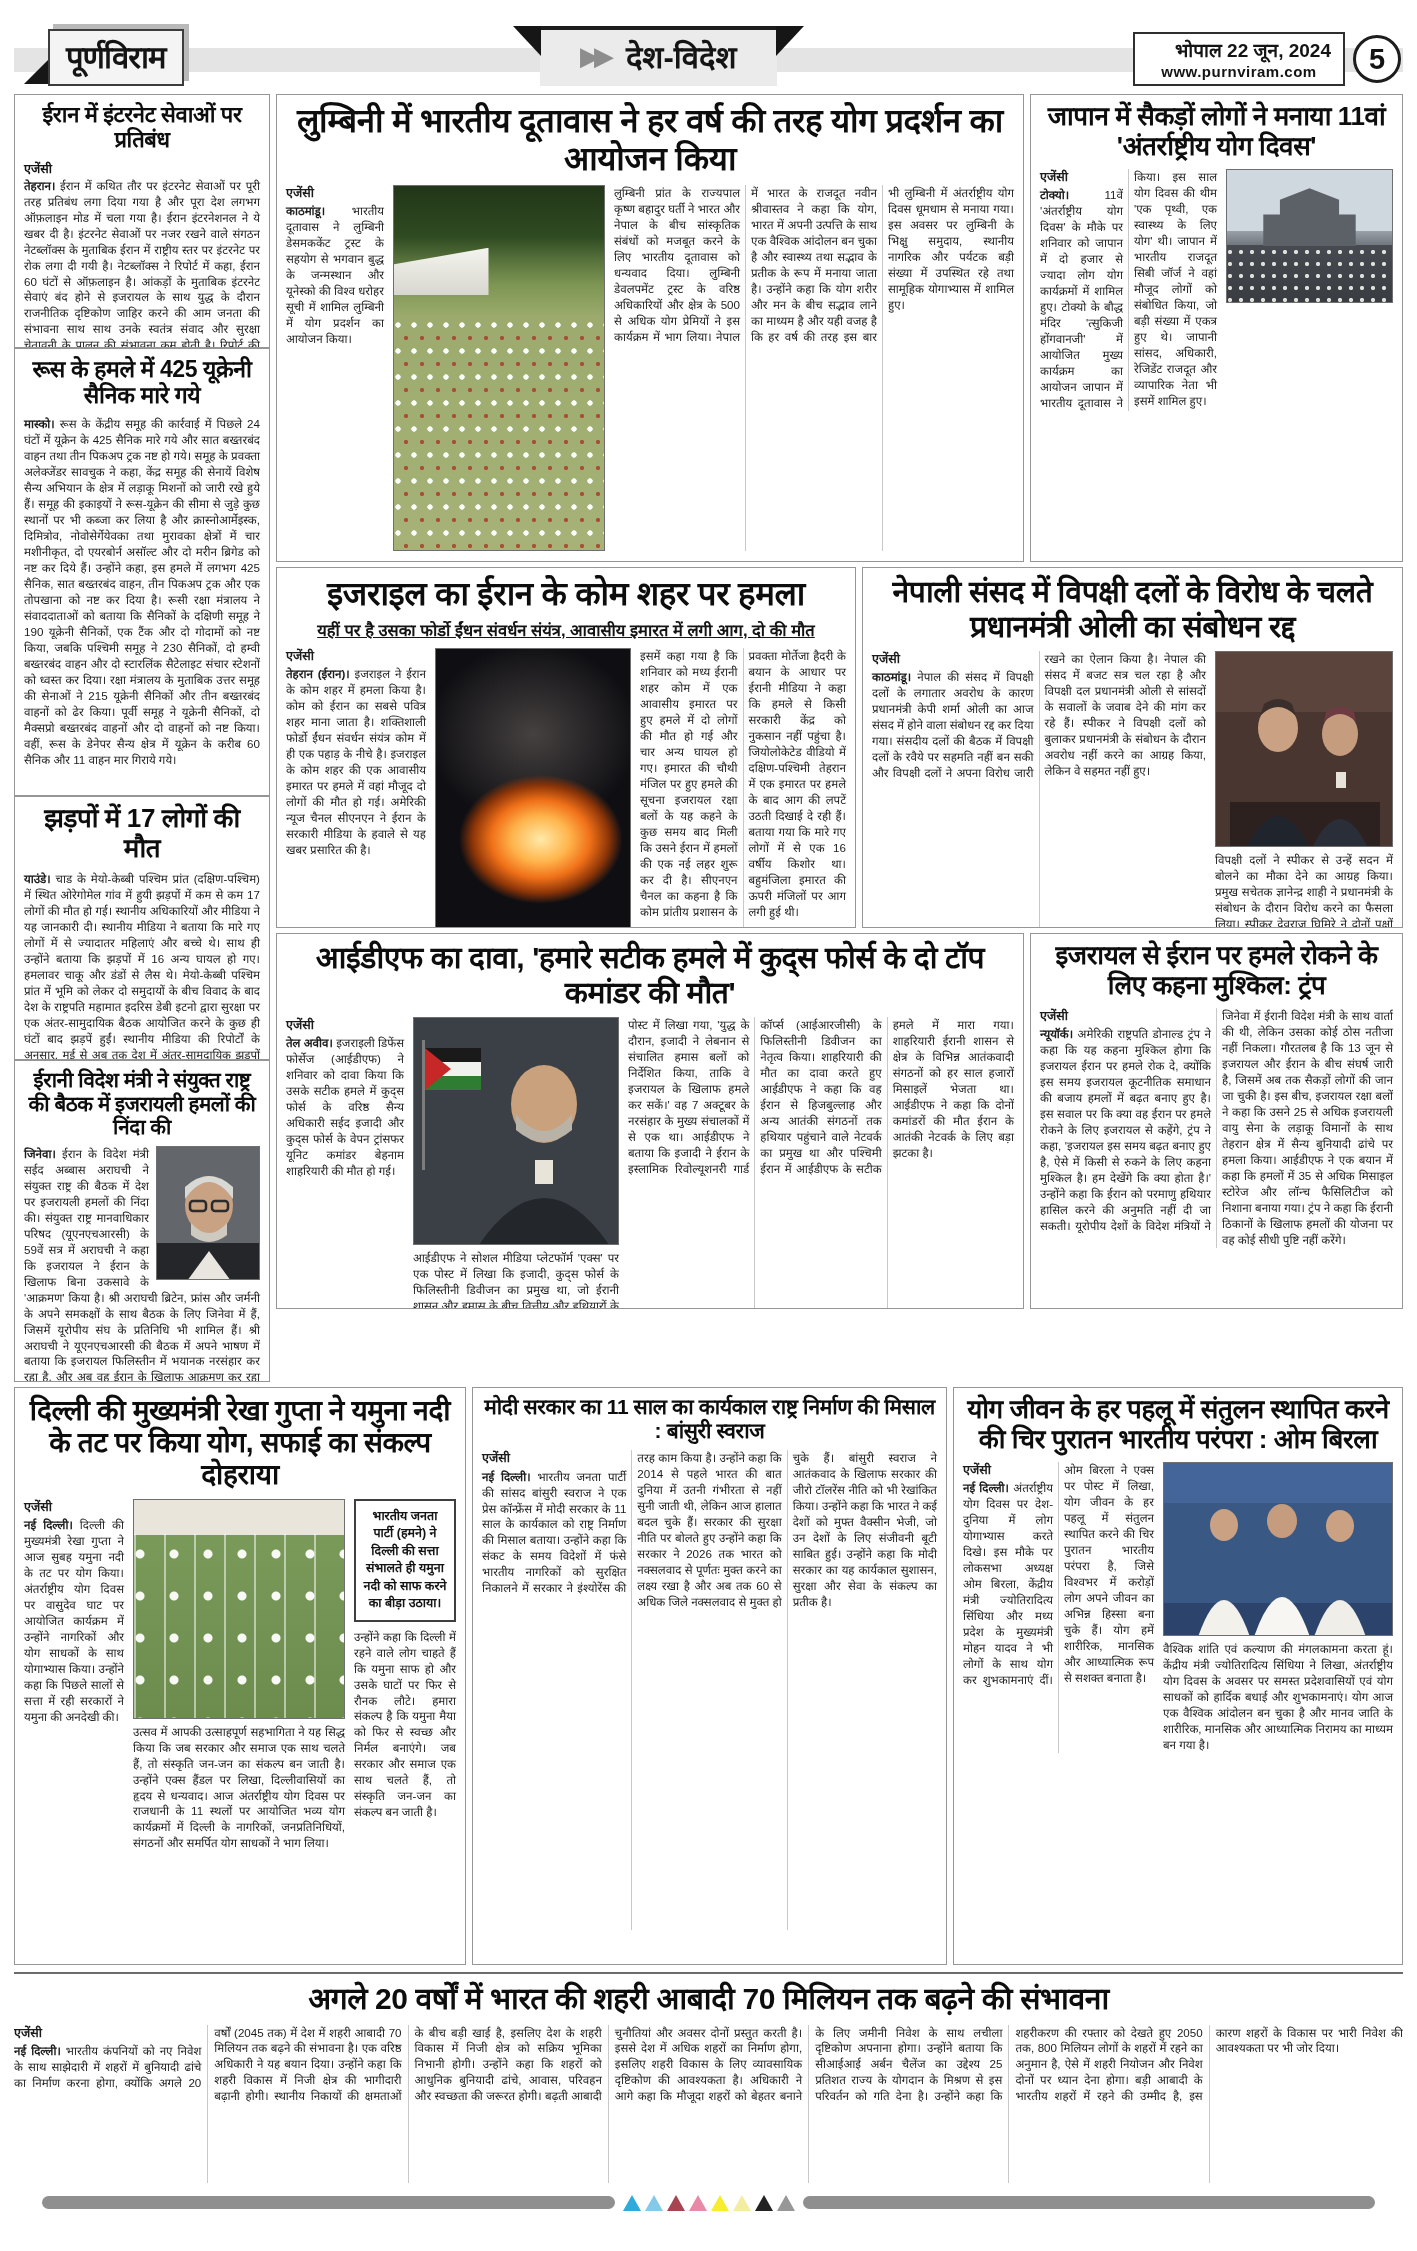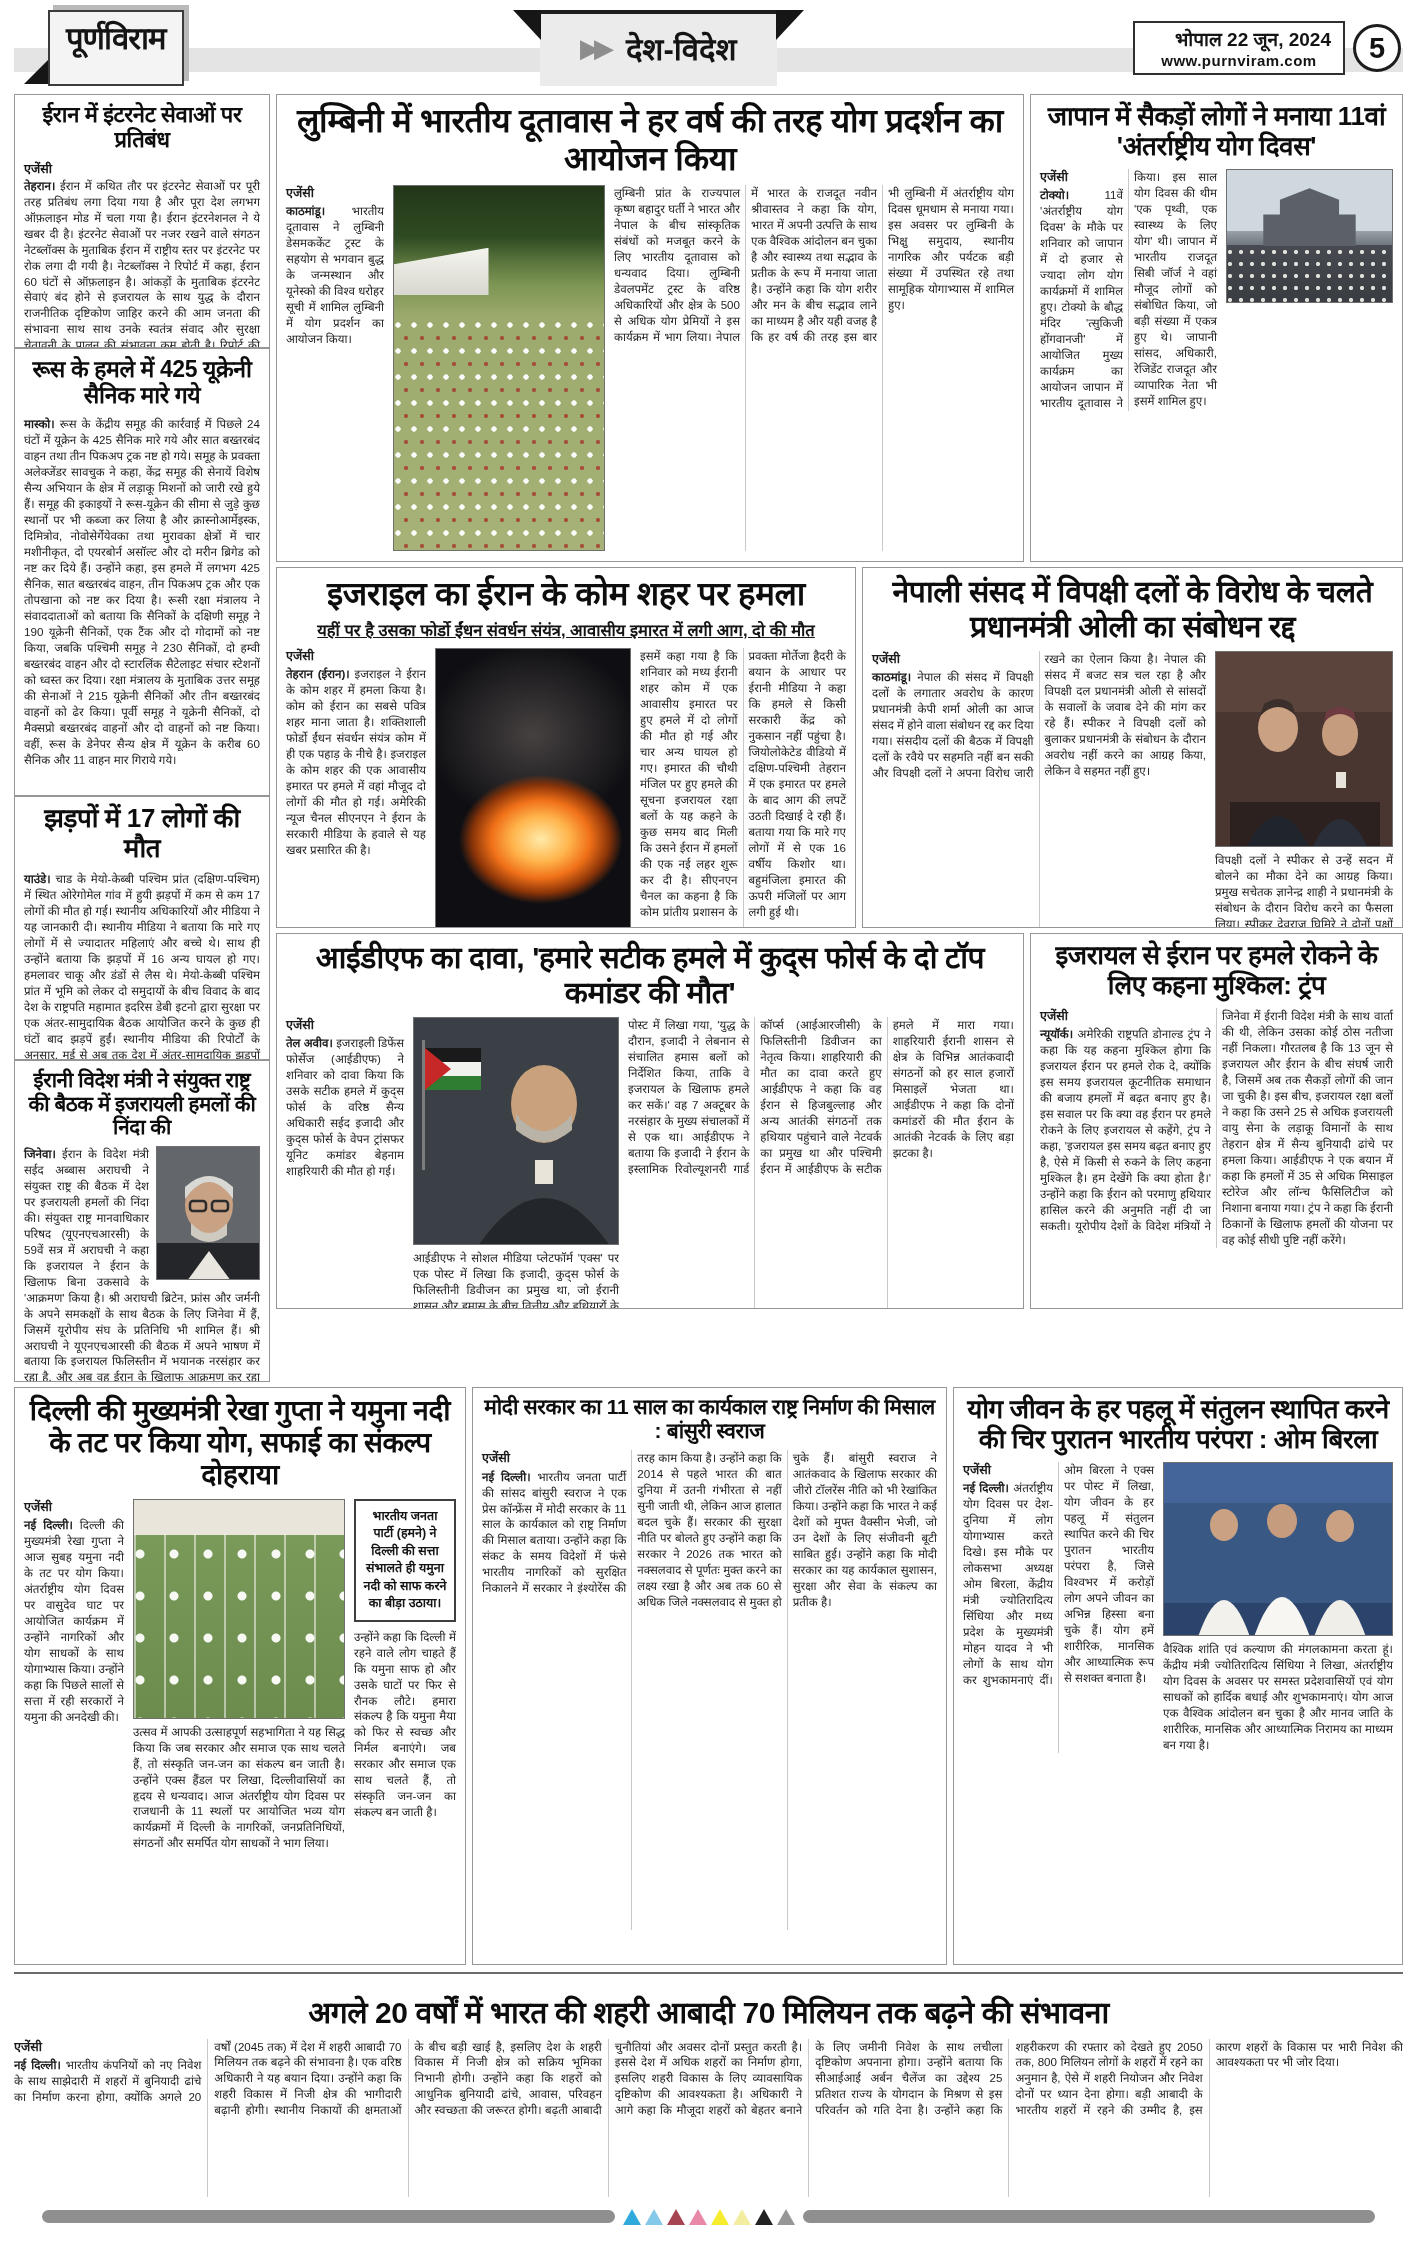--- a/index.html
+++ b/index.html
@@ -4,21 +4,21 @@
 <style>
   * { box-sizing:border-box; margin:0; padding:0; }
   html,body { width:1417px; }
   body { height:2251px; background:#ffffff; color:#141414;
          font-family:"Liberation Sans","DejaVu Sans",sans-serif; }
   .page { width:100%; height:100%; padding:10px 14px 0; display:flex; flex-direction:column; }
 
   
   .masthead { position:relative; height:76px; margin-bottom:8px; }
   .mast-band { position:absolute; top:38px; left:0; right:0; height:24px; background:#e4e4e4; }
-  .mast-row { position:relative; height:100%; display:flex; justify-content:space-between; }
+  .mast-row { position:relative; height:100%; display:flex; justify-content:space-between; align-items:flex-end; }
   .paper-box { position:relative; margin-left:34px; border:2px solid #3c3c3c; background:#f4f4f4;
                box-shadow:5px -5px 0 #b9b9b9; padding:4px 16px 7px; font-size:31px; font-weight:bold; letter-spacing:-1px; }
   .paper-box::before { content:""; position:absolute; left:-26px; bottom:0; width:0; height:0;
                border-bottom:24px solid #161616; border-left:24px solid transparent; }
   .section-box { position:relative; background:#ebebeb; border-top:4px solid #1d1d1d;
                padding:5px 40px 9px; font-size:31px; font-weight:bold; display:flex; align-items:center; gap:10px; }
   .section-box::before { content:""; position:absolute; left:-27px; top:-4px; width:0; height:0;
                border-top:30px solid #161616; border-left:28px solid transparent; }
   .section-box::after  { content:""; position:absolute; right:-27px; top:-4px; width:0; height:0;
                border-top:30px solid #161616; border-right:28px solid transparent; }
@@ -91,21 +91,21 @@
   .ph-birla { width:230px; height:174px; }
 
   
   .bottom-grid { display:flex; gap:6px; margin-top:5px; height:578px; }
   .art-rekha { flex:0 0 452px; } .art-bansuri { flex:1; } .art-birla { flex:0 0 450px; }
   .hl-rekha{font-size:28px}.hl-bansuri{font-size:21px}.hl-birla{font-size:26px}
   .inset { border:2px solid #3f3f3f; padding:7px 6px; font-size:12.5px; font-weight:bold;
            text-align:center; line-height:1.4; margin-bottom:7px; }
 
   
-  .banner { border-top:2px solid #6b6b6b; margin-top:7px; padding-top:20px; }
+  .banner { border-top:2px solid #6b6b6b; margin-top:7px; padding-top:6px; }
   .hl-banner { font-size:30px; margin-bottom:8px; }
   .banner-body { height:158px; overflow:hidden; }
 
   
   .footbar { display:flex; align-items:center; gap:8px; margin:12px 28px 0; }
   .bar { flex:1; height:13px; background:#8f8f8f; border-radius:7px; }
   .tris { display:flex; gap:4px; align-items:flex-end; }
   .tri { width:0; height:0; border-left:9px solid transparent; border-right:9px solid transparent;
          border-bottom:16px solid #000; }
 </style>

